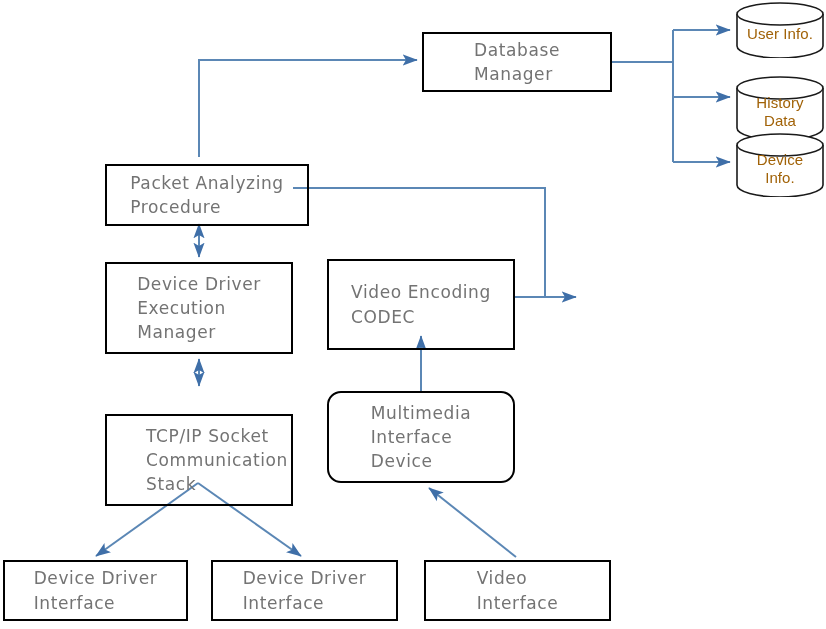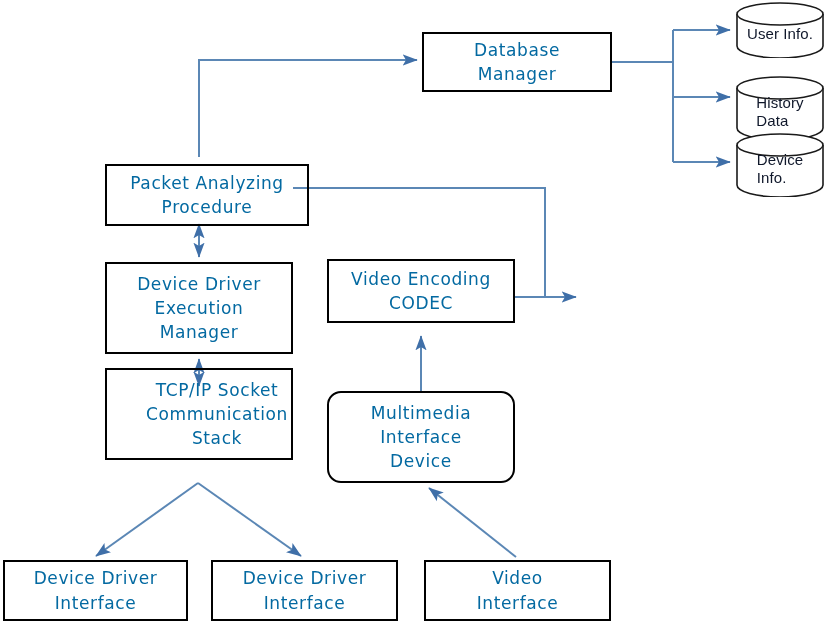--- a/index.html
+++ b/index.html
@@ -24,37 +24,37 @@
     pointer-events: none;
   }
   .node {
     position: absolute;
     box-sizing: border-box;
     border: 2px solid #000000;
     background: transparent;
     display: flex;
     align-items: center;
     justify-content: center;
-    text-align: center;
-    color: #0369a1;
+    text-align: left;
+    color: #737373;
     font-family: "DejaVu Sans", sans-serif;
     font-size: 17px;
     line-height: 1.42;
     letter-spacing: 0.6px;
     white-space: pre-line;
     font-weight: 400;
   }
   .store {
     position: absolute;
     box-sizing: border-box;
     display: flex;
     align-items: center;
     justify-content: center;
-    text-align: left;
-    color: #0f172a;
+    text-align: center;
+    color: #a16207;
     font-family: "Liberation Sans", sans-serif;
     font-size: 15px;
     line-height: 1.22;
     white-space: pre-line;
     letter-spacing: 0.1px;
   }
   .store .store-label {
     position: relative;
     z-index: 2;
     transform: translateY(4px);
@@ -110,25 +110,25 @@
   <div class="node" style="left:422px;top:32px;width:190px;height:60px;">Database
 Manager</div>
 
   <div class="node" style="left:105px;top:164px;width:204px;height:62px;">Packet  Analyzing
 Procedure</div>
 
   <div class="node" style="left:105px;top:262px;width:188px;height:92px;">Device  Driver
 Execution
 Manager</div>
 
-  <div class="node" style="left:327px;top:259px;width:188px;height:64px;">Video  Encoding
+  <div class="node" style="left:327px;top:259px;width:188px;height:91px;">Video  Encoding
 CODEC</div>
 
 
-  <div class="node" style="left:105px;top:368px;width:188px;height:92px;padding-left:36px;">TCP/IP  Socket
+  <div class="node" style="left:105px;top:414px;width:188px;height:92px;padding-left:36px;">TCP/IP  Socket
 Communication
 Stack</div>
 
   <div class="node" style="left:327px;top:391px;width:188px;height:92px;border-radius:14px;">Multimedia
 Interface
 Device</div>
 
   <div class="node" style="left:3px;top:560px;width:185px;height:61px;">Device  Driver
 Interface</div>
 

